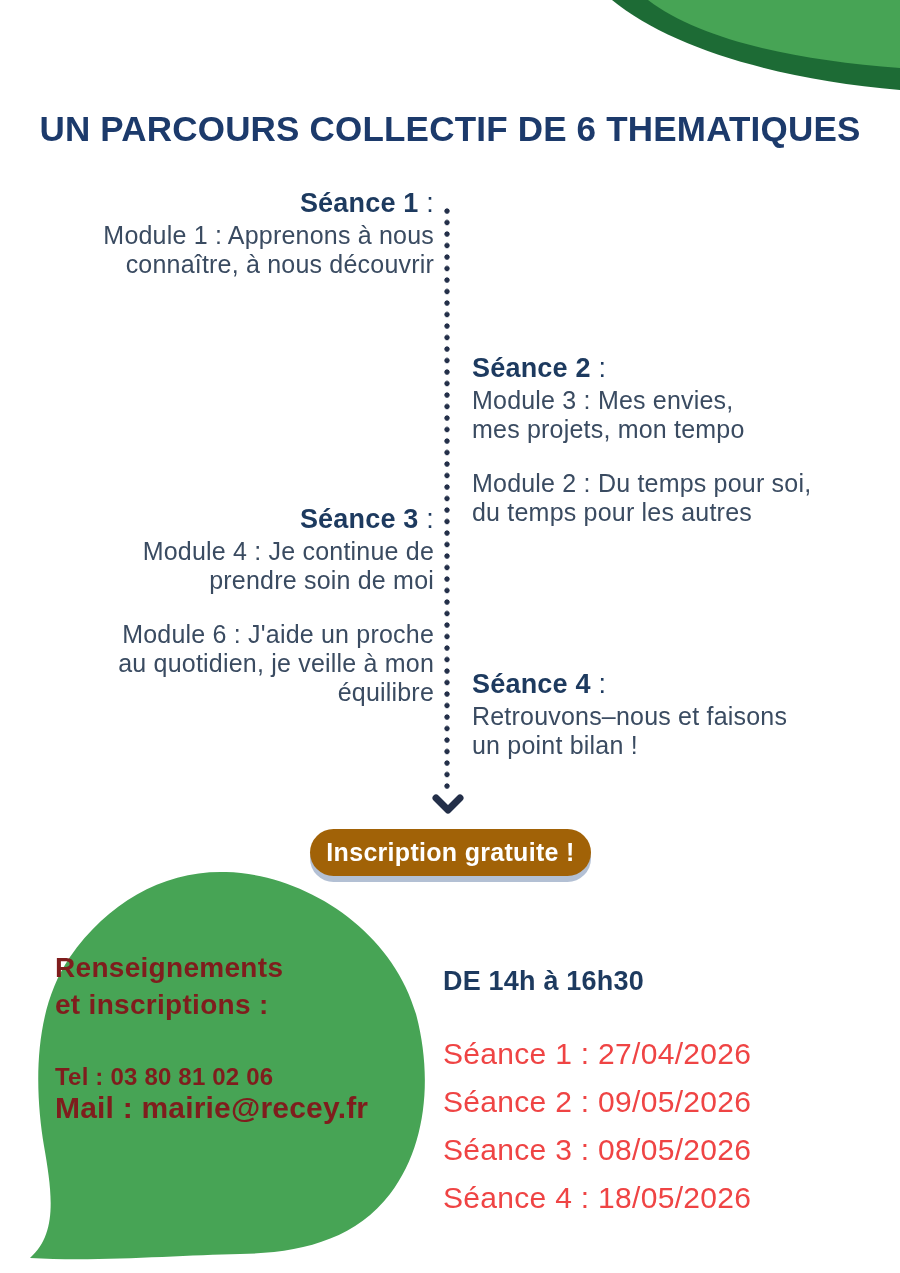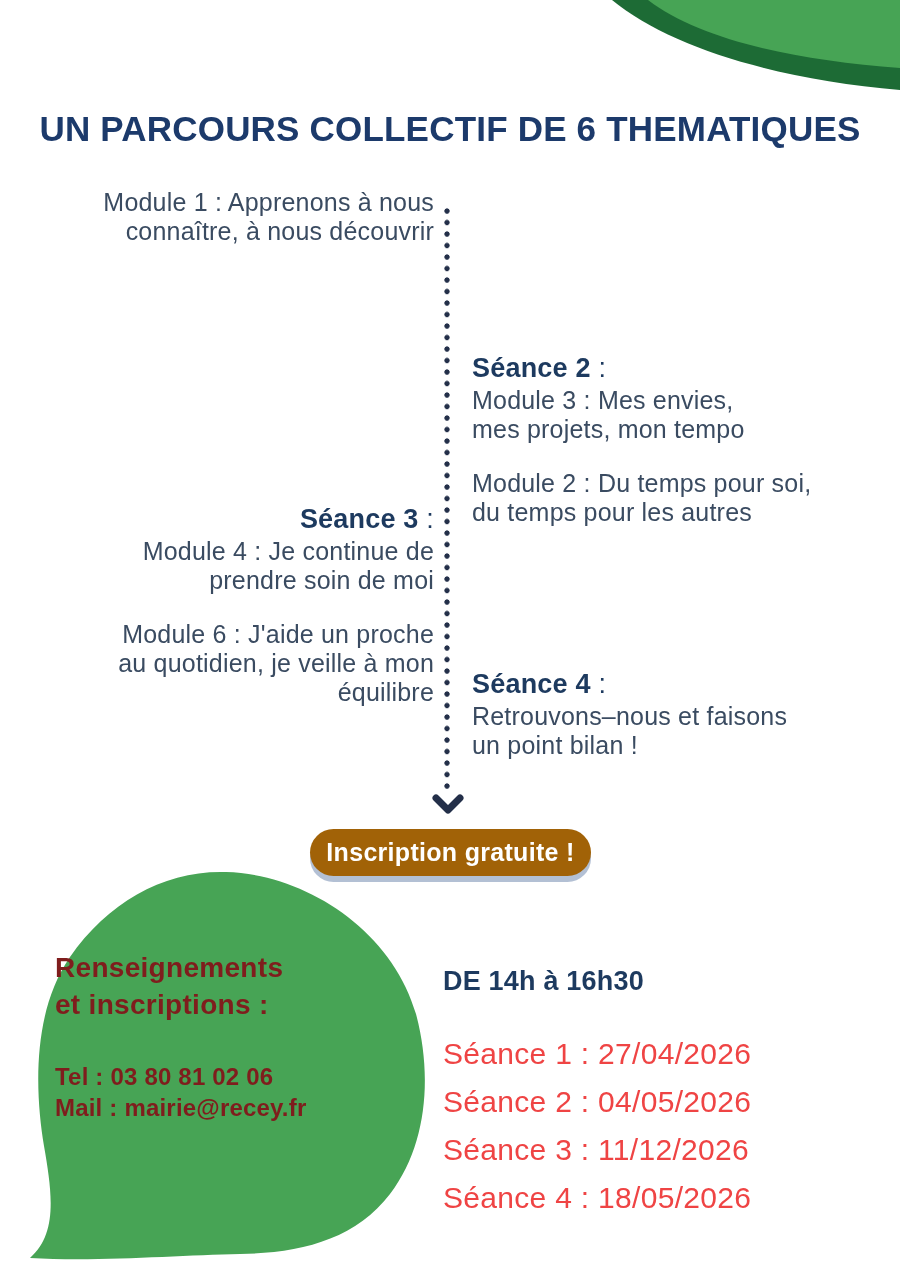--- a/index.html
+++ b/index.html
@@ -51,21 +51,21 @@
     display:flex; align-items:center; justify-content:center;
   }
 
   
   .contact {
     position:absolute; left:55px; top:949px; width:345px;
     text-align:left; color:#7f1d1d; font-weight:bold;
   }
   .contact .head { font-size:28px; line-height:37px; white-space:pre-line; letter-spacing:0.3px; }
   .contact .tel  { margin-top:38px; font-size:24px; line-height:31px; letter-spacing:0.2px; }
-  .contact .mail { font-size:24px; line-height:31px; letter-spacing:0.2px; }
+  .contact .mail { font-size:30px; line-height:31px; letter-spacing:0.2px; }
 
   
   .time {
     position:absolute; left:443px; top:966px;
     font-size:27px; font-weight:bold; color:#1d3a5f; letter-spacing:0.2px;
   }
   .dates { position:absolute; left:443px; top:1038px; }
   .dates .date-line {
     font-size:30px; line-height:31px; margin-bottom:17px;
     color:#ef4444; letter-spacing:0.3px;
@@ -82,20 +82,21 @@
   </svg>
 
   <div class="title">UN PARCOURS COLLECTIF DE 6 THEMATIQUES</div>
 
   <div class="timeline"></div>
   <svg class="timeline-arrow" width="32" height="22" viewBox="0 0 32 22">
     <polyline points="4,4 16,16 28,4" fill="none" stroke="#232f49" stroke-width="7" stroke-linecap="round" stroke-linejoin="round"></polyline>
   </svg>
 
   <div class="sg align-right sg-left1">
+    <h2 class="sg-head"><span>Séance 1</span><span class="colon"> :</span></h2>
     <p class="sg-mod">Module 1 : Apprenons à nous
 connaître, à nous découvrir</p>
   </div>
 
   <div class="sg sg-right1">
     <h2 class="sg-head"><span>Séance 2</span><span class="colon"> :</span></h2>
     <p class="sg-mod">Module 3 : Mes envies,
 mes projets, mon tempo</p>
     <p class="sg-mod">Module 2 : Du temps pour soi,
 du temps pour les autres</p>
@@ -132,18 +133,18 @@
   <div class="contact">
     <div class="head">Renseignements
 et inscriptions :</div>
     <div class="tel">Tel : 03 80 81 02 06</div>
     <div class="mail">Mail : mairie@recey.fr</div>
   </div>
 
   <div class="time">DE 14h à 16h30</div>
   <div class="dates">
     <div class="date-line">Séance 1 : 27/04/2026</div>
-    <div class="date-line">Séance 2 : 04/05/2026</div>
-    <div class="date-line">Séance 3 : 11/12/2026</div>
+    <div class="date-line">Séance 2 : 09/05/2026</div>
+    <div class="date-line">Séance 3 : 08/05/2026</div>
     <div class="date-line">Séance 4 : 18/05/2026</div>
   </div>
 
 </div>
 
 </body></html>

